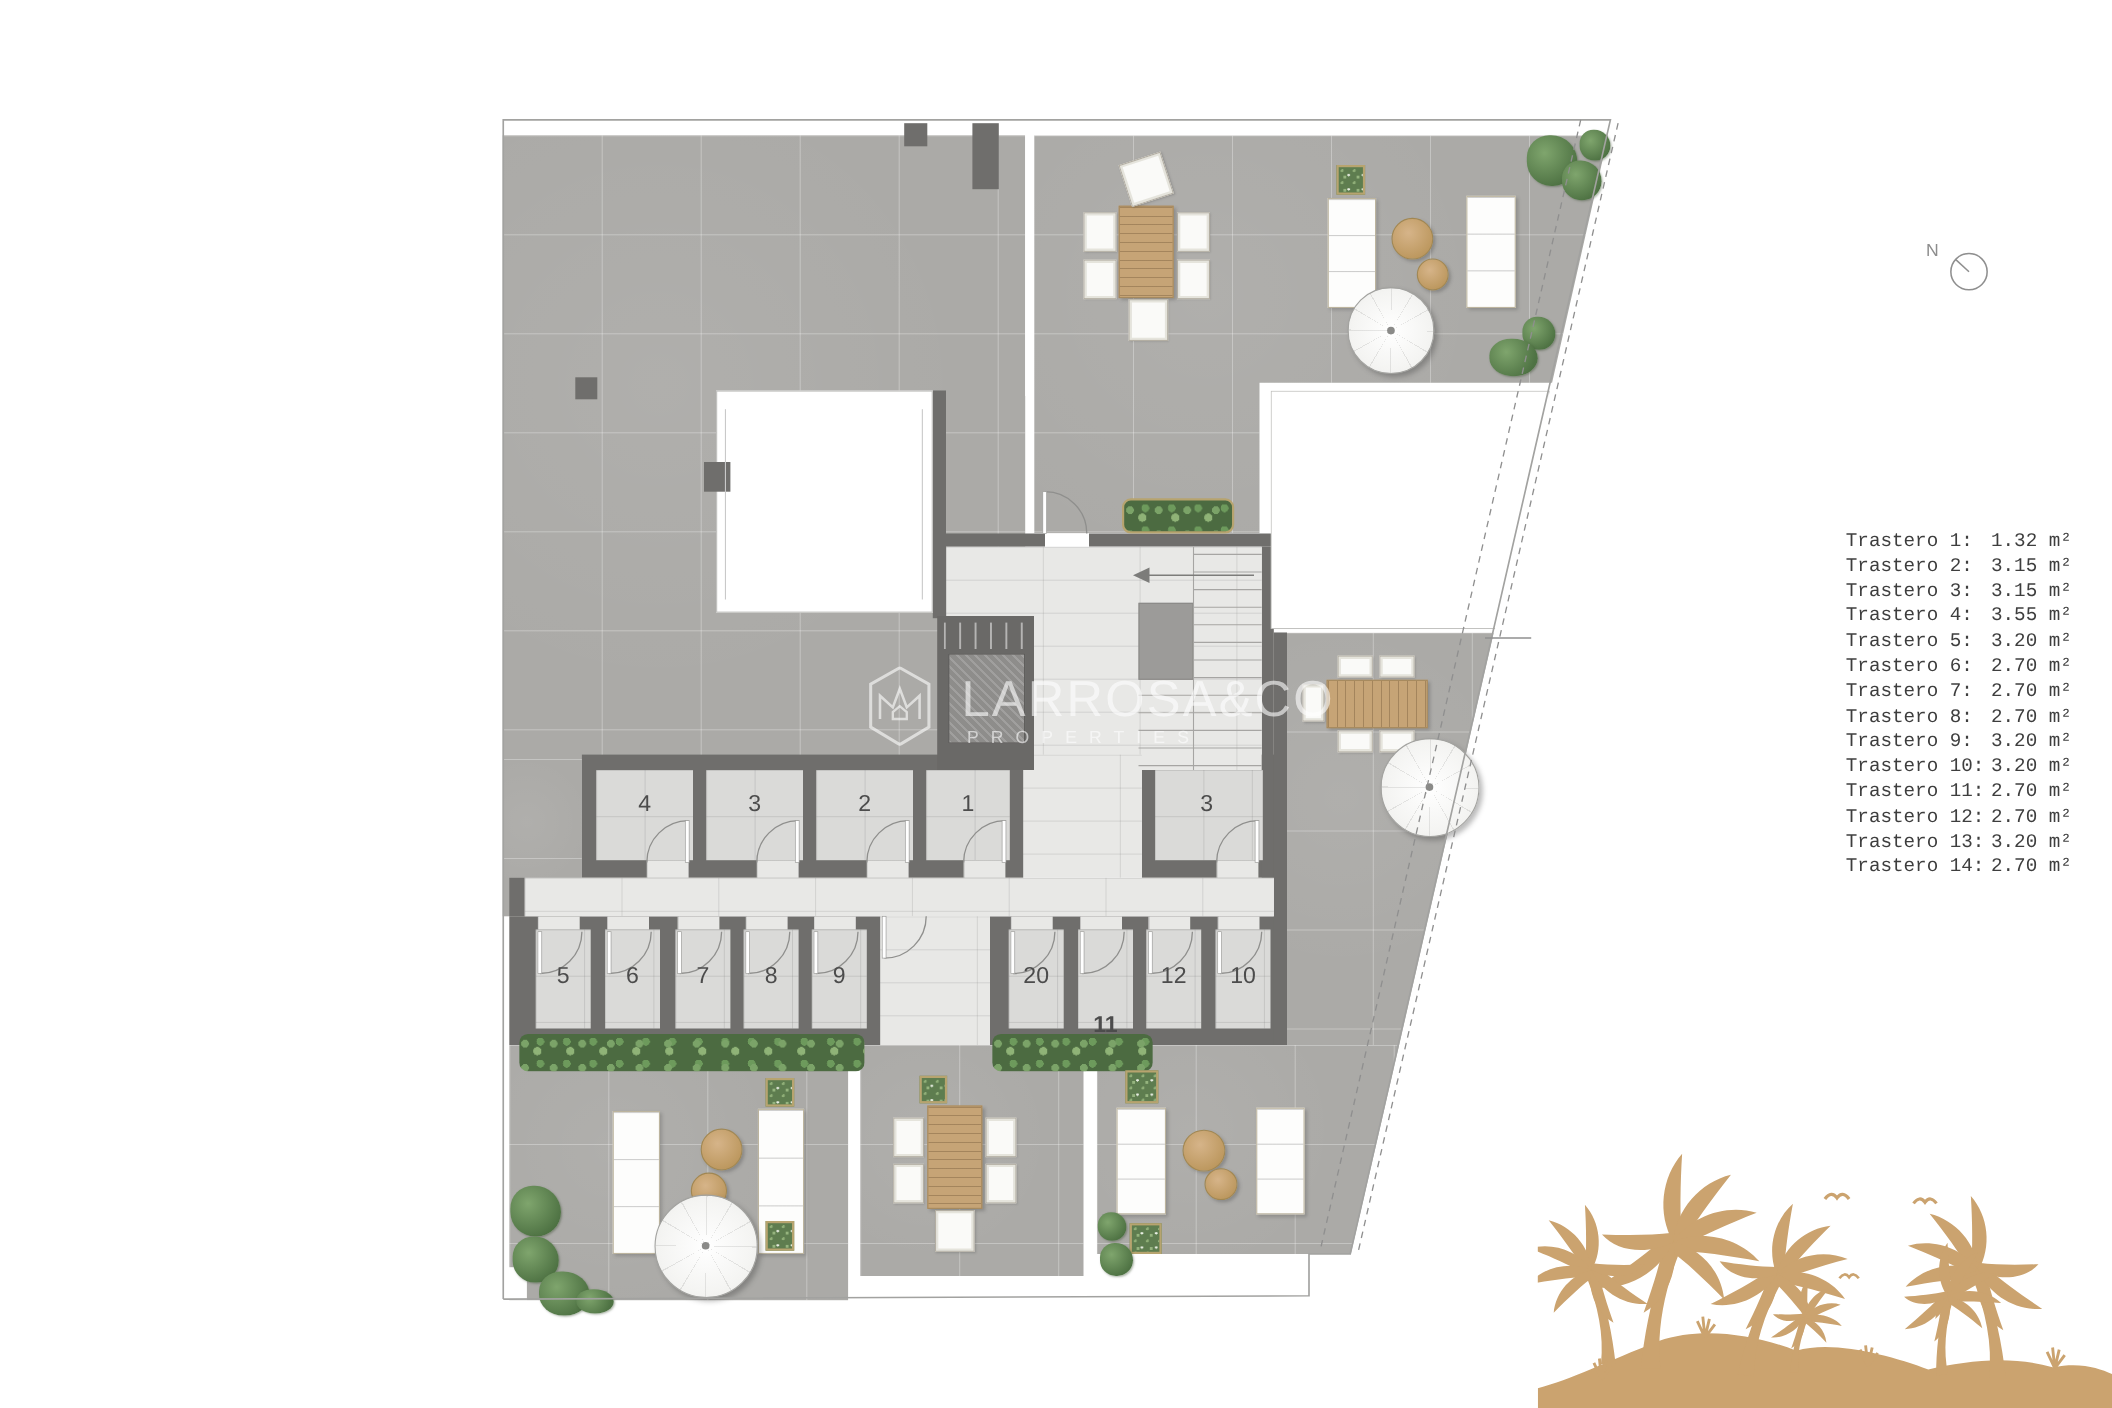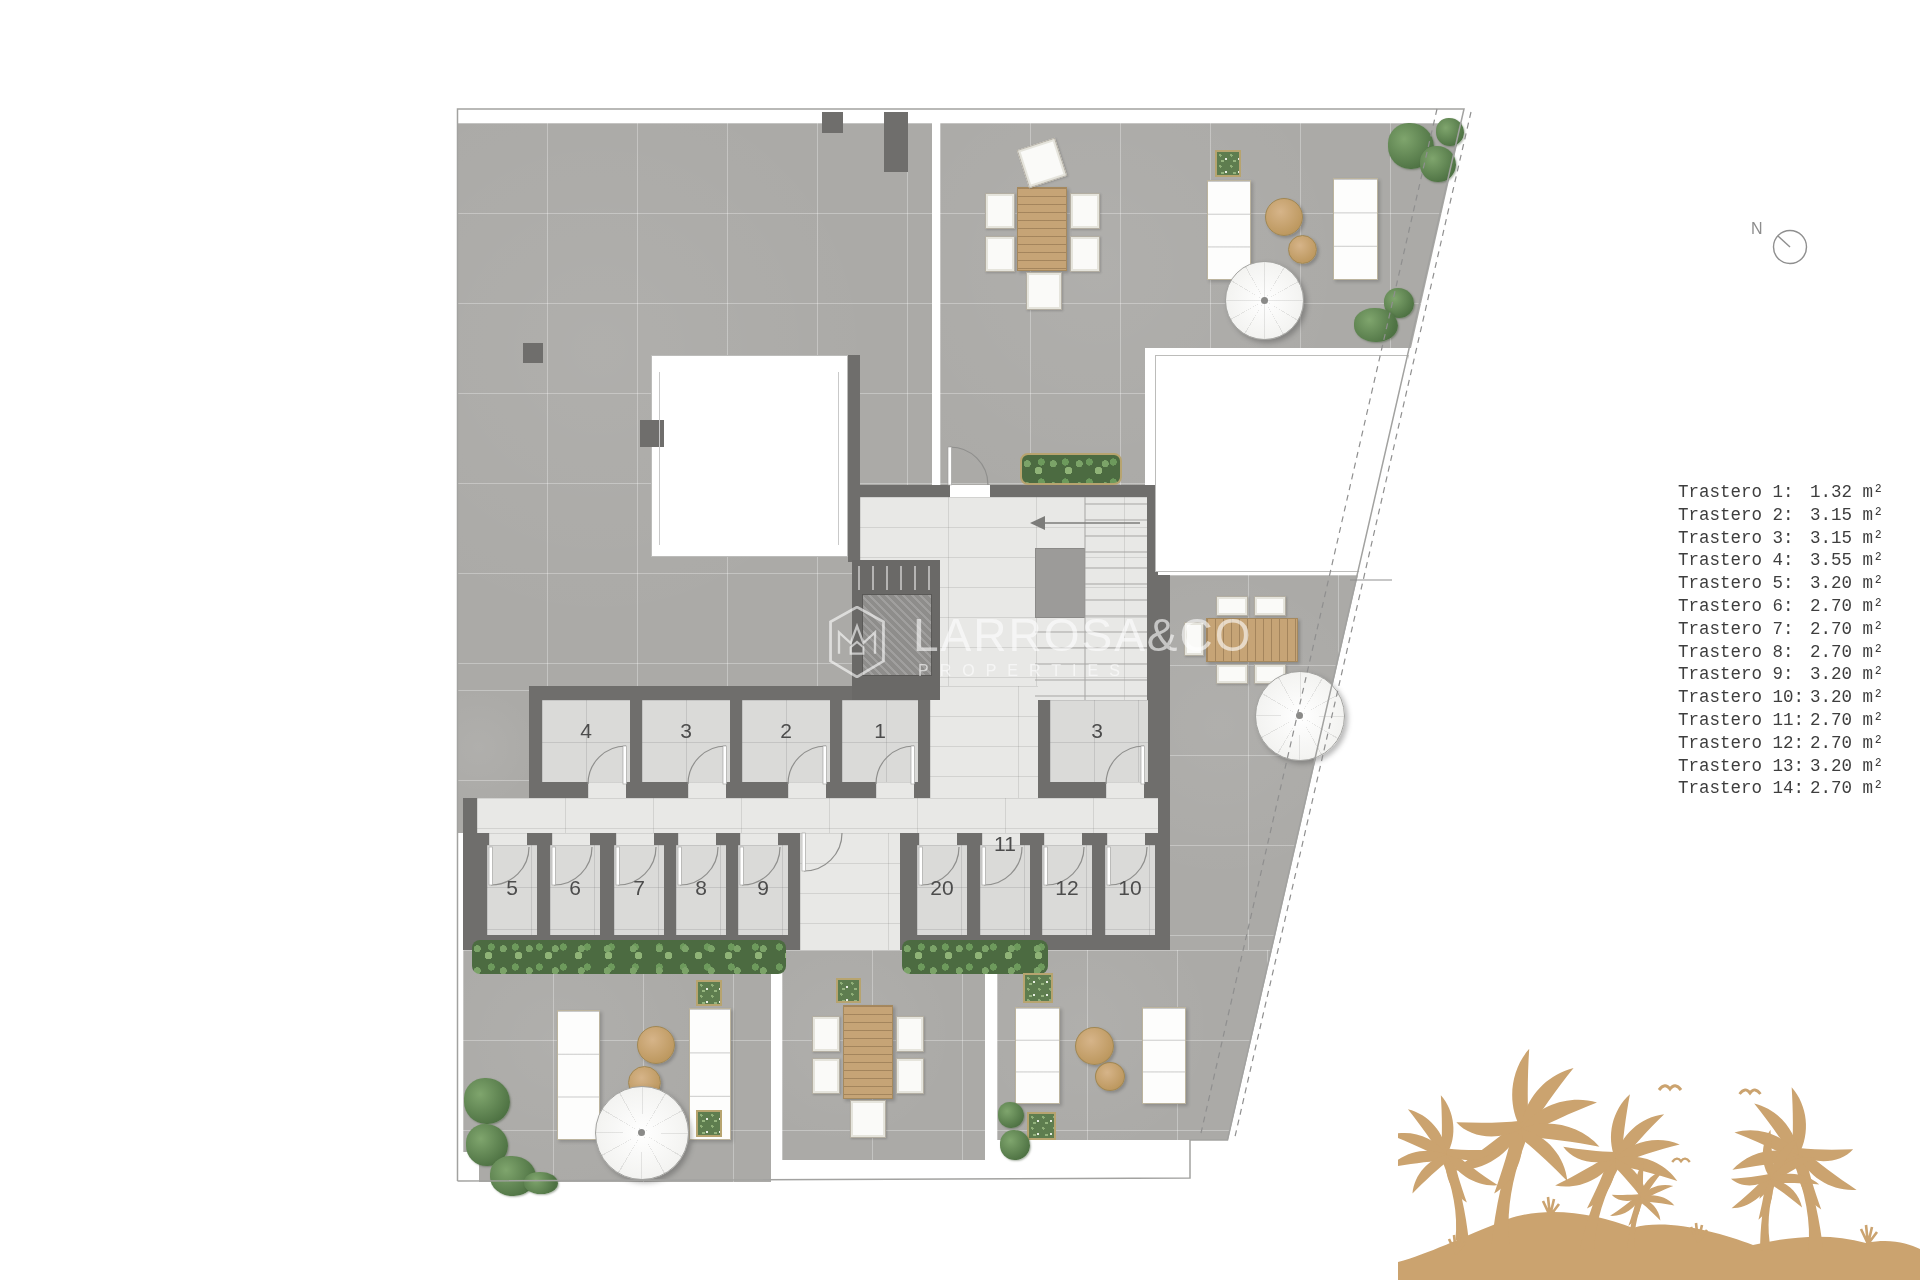--- a/index.html
+++ b/index.html
@@ -275,25 +275,25 @@
   <span class="abs plate" style="left:669px;top:719px;">3</span>
   <span class="abs plate" style="left:769px;top:719px;">2</span>
   <span class="abs plate" style="left:863px;top:719px;">1</span>
   <span class="abs plate" style="left:1080px;top:719px;">3</span>
   <span class="abs plate" style="left:495px;top:876px;">5</span>
   <span class="abs plate" style="left:558px;top:876px;">6</span>
   <span class="abs plate" style="left:622px;top:876px;">7</span>
   <span class="abs plate" style="left:684px;top:876px;">8</span>
   <span class="abs plate" style="left:746px;top:876px;">9</span>
   <span class="abs plate" style="left:925px;top:876px;">20</span>
-  <span class="abs plate" style="left:988px;top:832px;">11</span>
+  <span class="abs plate" style="left:988px;top:920px;font-weight:bold;">11</span>
   <span class="abs plate" style="left:1050px;top:876px;">12</span>
   <span class="abs plate" style="left:1113px;top:876px;">10</span>
 
-  <div class="abs" id="wm" style="left:815px;top:600px;width:470px;height:100px;text-align:right;">
+  <div class="abs" id="wm" style="left:776px;top:600px;width:470px;height:100px;text-align:right;">
     <svg class="abs" style="left:12px;top:6px;" width="60" height="72" viewBox="0 0 56 68">
       <polygon points="28,1 53,15 53,52 28,67 3,52 3,15" fill="none" stroke="#ffffff" stroke-width="2.6"></polygon>
       <path d="M11 45 V25 L22 35 L28 19 L34 35 L45 25 V45" fill="none" stroke="#ffffff" stroke-width="2.2"></path>
       <path d="M22 45 V39 L28 34 L34 39 V45 Z" fill="none" stroke="#ffffff" stroke-width="2"></path>
     </svg>
     <span class="brand">LARROSA&amp;CO</span>
     <span class="sub">PROPERTIES</span>
   </div>
 
   <div class="abs" id="legend" style="left:1678px;top:481px;width:210px;">

